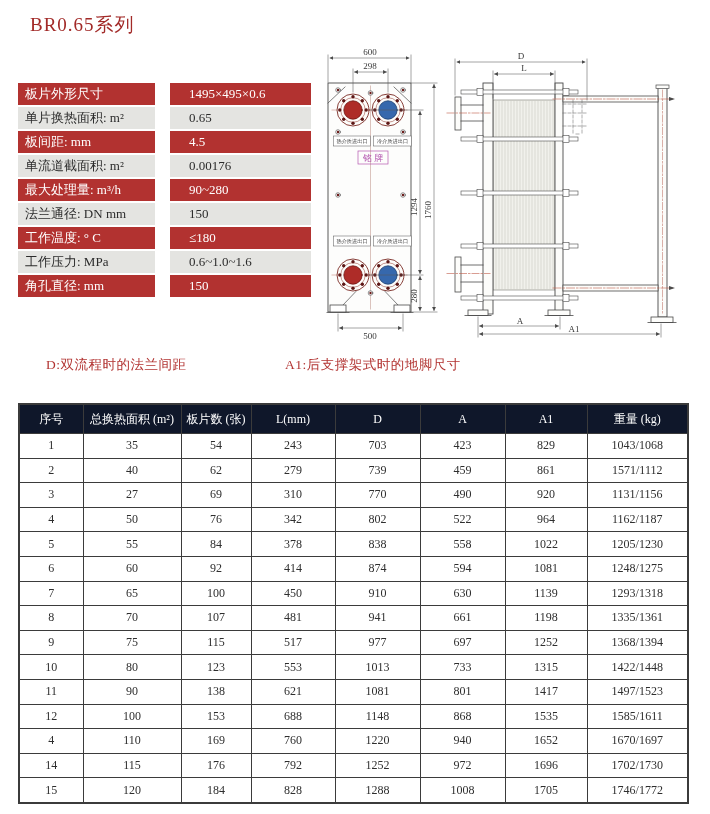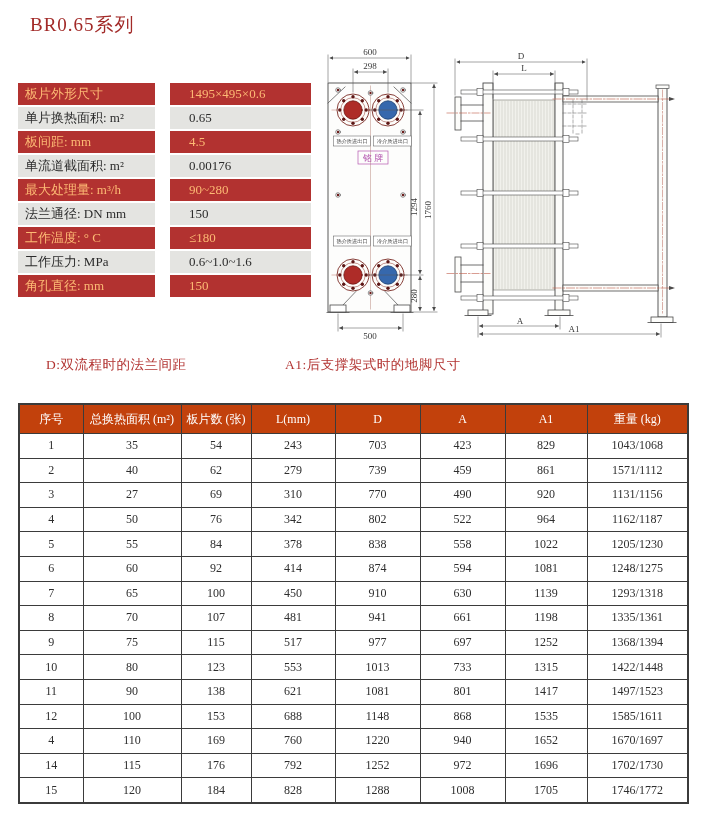--- a/index.html
+++ b/index.html
@@ -15,21 +15,21 @@
     position:absolute; left:30px; top:12px;
     font-size:19px; letter-spacing:1px; color:#a22a28;
   }
 
   
   .spec { position:absolute; left:18px; top:83px; width:300px; }
   .spec-row { display:flex; height:22px; margin-bottom:2px; font-size:13px; line-height:22px; }
   .spec-label { width:137px; padding-left:7px; box-sizing:border-box; }
   .spec-gap   { width:15px; }
   .spec-value { width:141px; padding-left:19px; box-sizing:border-box; }
-  .spec-row.red  .cell { background:#b23230; color:#fdba74; }
+  .spec-row.red  .cell { background:#b23230; color:#ffffff; }
   .spec-row.gray .cell { background:#e4e4e1; color:#2b2b2b; }
 
   
   .diagram { position:absolute; left:320px; top:42px; width:390px; height:304px; }
   .diagram svg { display:block; }
   .dim-text { font-size:9px; fill:#3a3a3a; font-family:"Liberation Serif","DejaVu Serif",serif; }
   .tiny-label { font-size:5.2px; fill:#333; font-family:"Liberation Sans","DejaVu Sans",sans-serif; }
   .plate-line { stroke:#c9c9c2; stroke-width:0.6; }
 
   
@@ -42,21 +42,21 @@
     position:absolute; left:18px; top:403px;
     border-collapse:collapse; table-layout:fixed;
     border:2px solid #3b3b3b;
     font-size:12px;
   }
   table.main th, table.main td {
     border:1.5px solid #3b3b3b; text-align:center; padding:0;
     overflow:hidden; white-space:nowrap;
   }
   table.main th {
-    background:#c2410c; color:#fff; font-weight:normal; height:28px;
+    background:#0f172a; color:#fff; font-weight:normal; height:28px;
   }
   table.main td { height:23.6px; color:#2e2e2e; background:#fff; }
 </style>
 </head>
 <body>
 
 <div class="page-title">BR0.65系列</div>
 
 <div class="spec">
     <div class="spec-row red">

